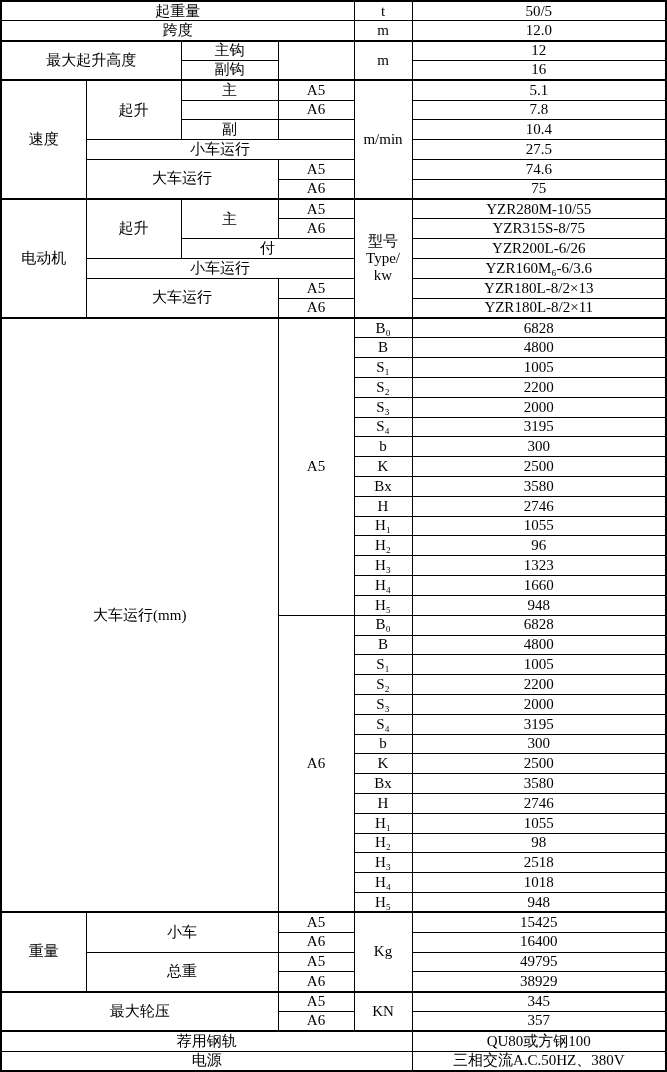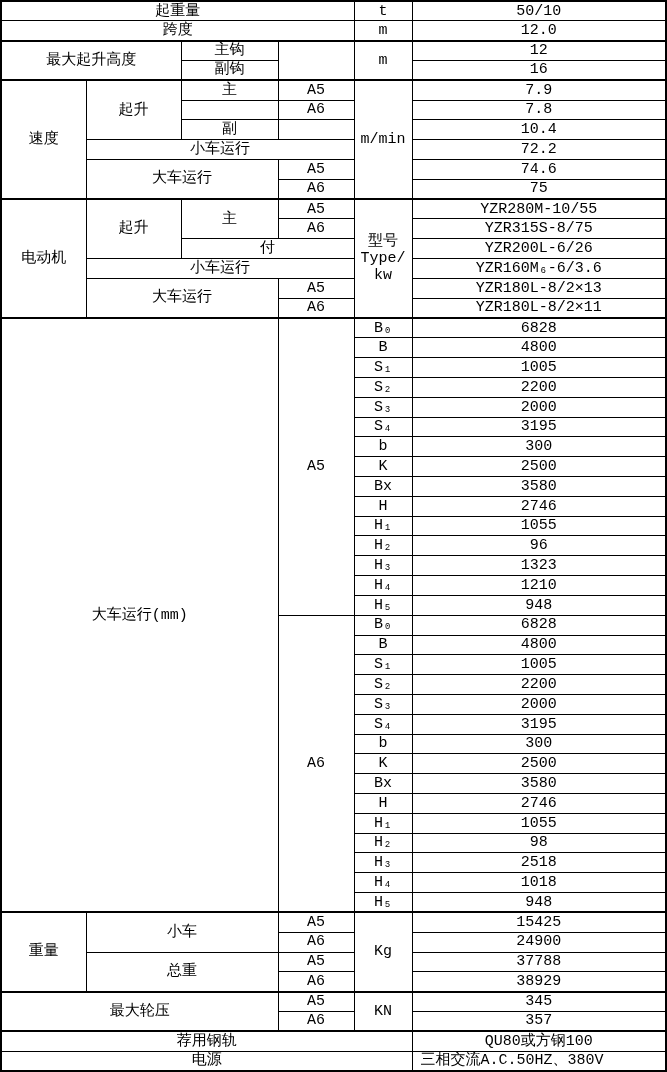--- a/index.html
+++ b/index.html
@@ -1,52 +1,52 @@
 <!DOCTYPE html>
 <html><head>
 <meta charset="utf-8">
 <style>
   html,body{margin:0;padding:0;background:#fff;}
   body{width:667px;height:1072px;overflow:hidden;}
   table.spec{
     border-collapse:collapse;table-layout:fixed;
     width:667px;height:1072px;
     border:2px solid #000;
-    font-family:Liberation Mono, monospace;
+    font-family:Liberation Serif, serif;
     color:#000;
   }
   td{
     border:1px solid #000;
     text-align:center;vertical-align:middle;
     padding:0;font-size:15px;line-height:1.15;
     overflow:hidden;white-space:nowrap;
   }
   tr{height:19px;}
   tr.thick>td{border-top-width:2px;}
   td.unit-multi{white-space:normal;}
-  td.power-val>div{display:flex;justify-content:flex-start;align-items:center;padding:0 8px;}
+  td.power-val>div{display:flex;justify-content:center;align-items:center;padding:0 8px;}
 </style>
 </head>
 <body>
 
 <table class="spec">
   <colgroup>
     <col style="width:85px">
       <col style="width:95px">
       <col style="width:97px">
     <col style="width:76px">
       <col style="width:58px">
       <col>
   </colgroup>
   <tbody>
 
     <tr>
       <td colspan="4">起重量</td>
       <td>t</td>
-      <td>50/10</td>
+      <td>50/5</td>
     </tr>
 
     <tr>
       <td colspan="4">跨度</td>
       <td>m</td>
       <td>12.0</td>
     </tr>
 
     <tr class="thick">
       <td colspan="2" rowspan="2">最大起升高度</td>
@@ -59,35 +59,35 @@
       <td>副钩</td>
       <td>16</td>
     </tr>
 
     <tr class="thick">
       <td rowspan="6">速度</td>
       <td rowspan="3">起升</td>
       <td>主</td>
       <td>A5</td>
       <td rowspan="6">m/min</td>
-      <td>7.9</td>
+      <td>5.1</td>
     </tr>
     <tr>
       <td></td>
       <td>A6</td>
       <td>7.8</td>
     </tr>
     <tr>
       <td>副</td>
       <td></td>
       <td>10.4</td>
     </tr>
     <tr>
       <td colspan="3">小车运行</td>
-      <td>72.2</td>
+      <td>27.5</td>
     </tr>
     <tr>
       <td colspan="2" rowspan="2">大车运行</td>
       <td>A5</td>
       <td>74.6</td>
     </tr>
     <tr>
       <td>A6</td>
       <td>75</td>
     </tr>
@@ -175,21 +175,21 @@
     <tr>
         <td>H₂</td>
         <td>96</td>
       </tr>
     <tr>
         <td>H₃</td>
         <td>1323</td>
       </tr>
     <tr>
         <td>H₄</td>
-        <td>1210</td>
+        <td>1660</td>
       </tr>
     <tr>
         <td>H₅</td>
         <td>948</td>
       </tr>
     <tr>
       <td rowspan="15">A6</td>
       <td>B₀</td>
       <td>6828</td>
     </tr>
@@ -252,26 +252,26 @@
 
     <tr class="thick">
       <td rowspan="4">重量</td>
       <td colspan="2" rowspan="2">小车</td>
       <td>A5</td>
       <td rowspan="4">Kg</td>
       <td>15425</td>
     </tr>
     <tr>
       <td>A6</td>
-      <td>24900</td>
+      <td>16400</td>
     </tr>
     <tr>
       <td colspan="2" rowspan="2">总重</td>
       <td>A5</td>
-      <td>37788</td>
+      <td>49795</td>
     </tr>
     <tr>
       <td>A6</td>
       <td>38929</td>
     </tr>
 
     <tr class="thick">
       <td colspan="3" rowspan="2">最大轮压</td>
       <td>A5</td>
       <td rowspan="2">KN</td>

